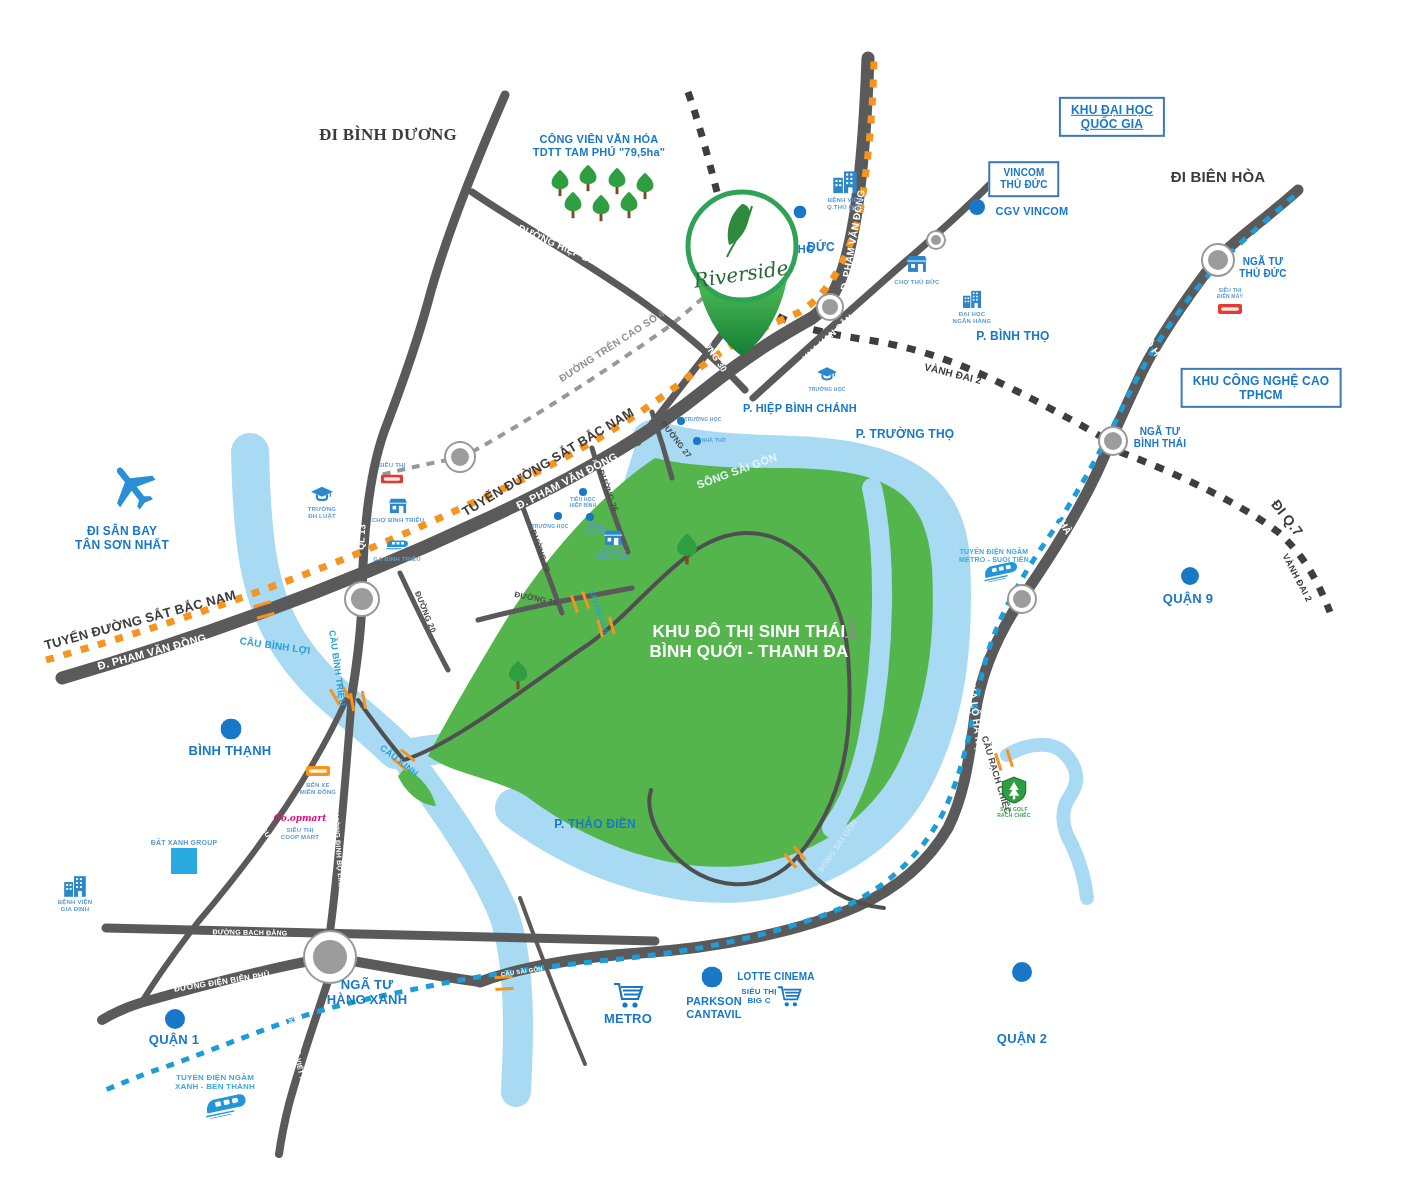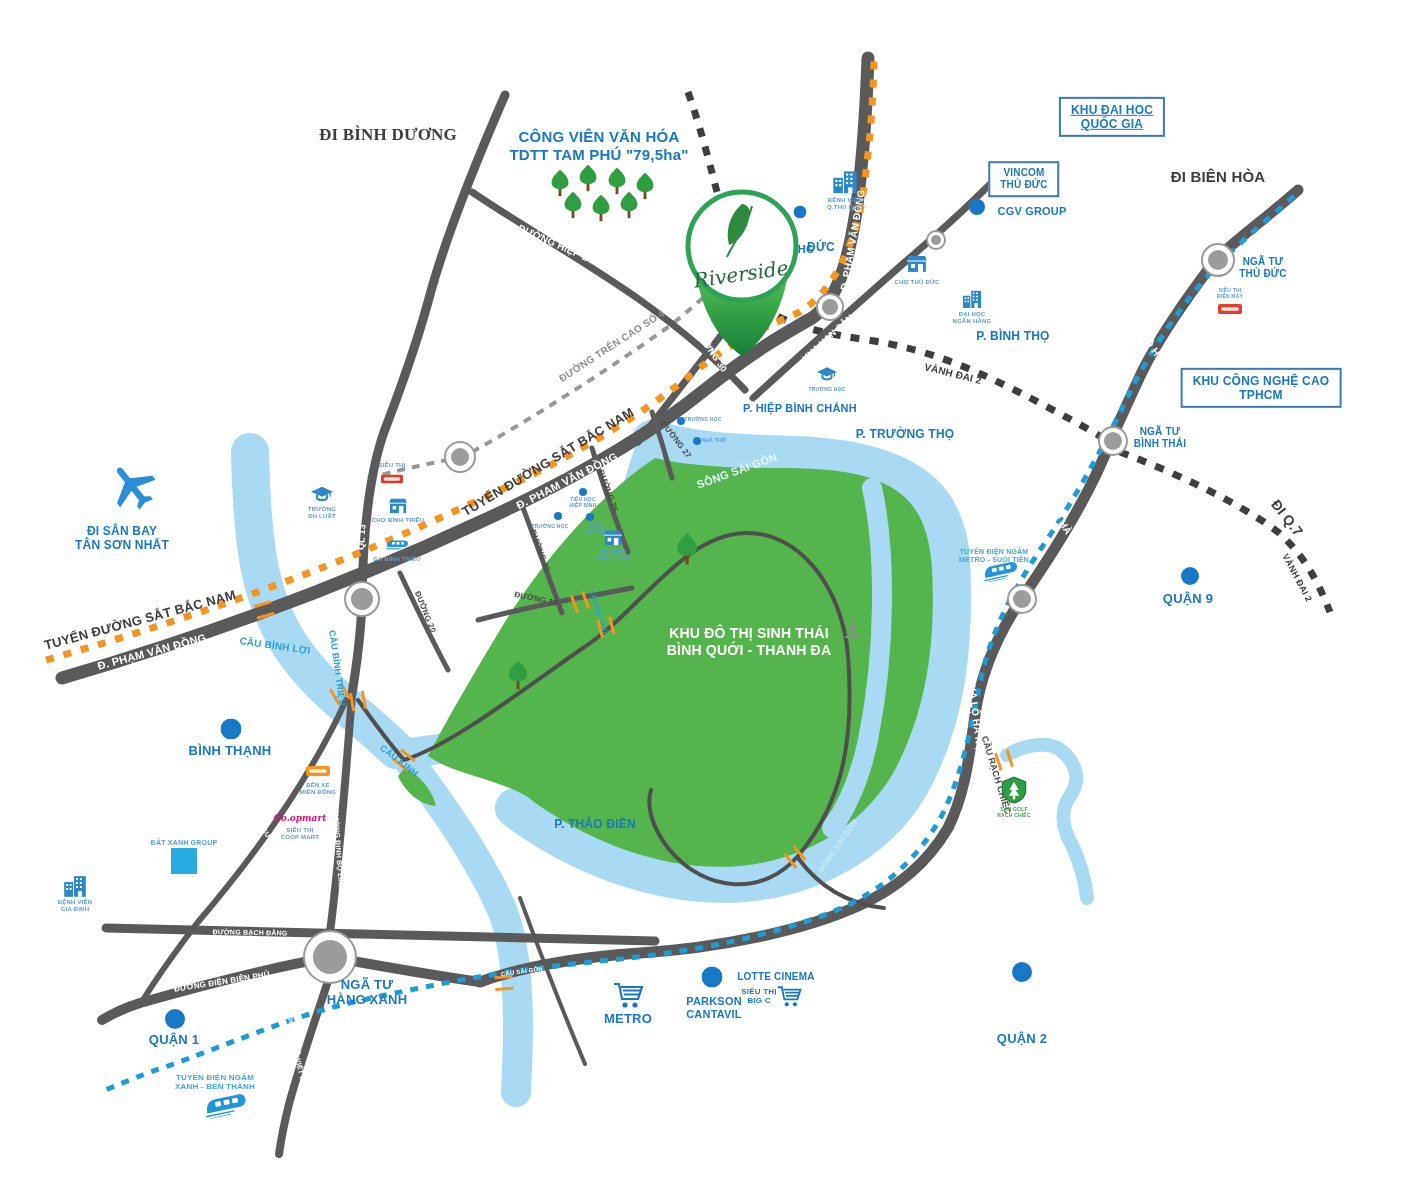--- a/index.html
+++ b/index.html
@@ -170,54 +170,54 @@
 
   <div id="labels" class="layer">
       <div class="lb c-dark" style="left: 388px; top: 135px; font-size: 17px; transform: translate(-50%, -50%) rotate(0deg); font-family: Liberation Serif, serif;">ĐI BÌNH DƯƠNG</div>
       <div class="lb c-dark" style="left: 1218px; top: 177px; font-size: 15px; transform: translate(-50%, -50%) rotate(0deg);">ĐI BIÊN HÒA</div>
       <div class="lb c-dark" style="left: 1287px; top: 518px; font-size: 14px; transform: translate(-50%, -50%) rotate(52deg);">ĐI Q.7</div>
       <div class="lb c-dark" style="left: 953px; top: 374px; font-size: 10px; transform: translate(-50%, -50%) rotate(14deg);">VÀNH ĐAI 2</div>
       <div class="lb c-dark" style="left: 1297px; top: 578px; font-size: 9px; transform: translate(-50%, -50%) rotate(62deg);">VÀNH ĐAI 2</div>
       <div class="lb c-dark" style="left: 140px; top: 620px; font-size: 13px; transform: translate(-50%, -50%) rotate(-15deg);">TUYẾN ĐƯỜNG SẮT BẮC NAM</div>
       <div class="lb c-dark" style="left: 548px; top: 462px; font-size: 13px; transform: translate(-50%, -50%) rotate(-31deg);">TUYẾN ĐƯỜNG SẮT BẮC NAM</div>
       <div class="lb c-road" style="left: 996px; top: 775px; font-size: 9px; transform: translate(-50%, -50%) rotate(73deg);">CẦU RẠCH CHIẾC</div>
-      <div class="lb c-blue" style="left: 599px; top: 146px; font-size: 15px; transform: translate(-50%, -50%) rotate(0deg);">CÔNG VIÊN VĂN HÓA
+      <div class="lb c-blue" style="left: 599px; top: 146px; font-size: 11px; transform: translate(-50%, -50%) rotate(0deg);">CÔNG VIÊN VĂN HÓA
 TDTT TAM PHÚ "79,5ha"</div>
       <div class="lb c-blue" style="left: 122px; top: 538px; font-size: 12px; transform: translate(-50%, -50%) rotate(0deg);">ĐI SÂN BAY
 TÂN SƠN NHẤT</div>
       <div class="lb c-blue" style="left: 230px; top: 751px; font-size: 13px; transform: translate(-50%, -50%) rotate(0deg);">BÌNH THẠNH</div>
       <div class="lb c-blue" style="left: 174px; top: 1040px; font-size: 13px; transform: translate(-50%, -50%) rotate(0deg);">QUẬN 1</div>
       <div class="lb c-blue" style="left: 1022px; top: 1039px; font-size: 13px; transform: translate(-50%, -50%) rotate(0deg);">QUẬN 2</div>
       <div class="lb c-blue" style="left: 1188px; top: 599px; font-size: 13px; transform: translate(-50%, -50%) rotate(0deg);">QUẬN 9</div>
       <div class="lb c-blue" style="left: 1013px; top: 336px; font-size: 12px; transform: translate(-50%, -50%) rotate(0deg);">P. BÌNH THỌ</div>
       <div class="lb c-blue" style="left: 905px; top: 434px; font-size: 12px; transform: translate(-50%, -50%) rotate(0deg);">P. TRƯỜNG THỌ</div>
       <div class="lb c-blue" style="left: 800px; top: 408px; font-size: 11px; transform: translate(-50%, -50%) rotate(0deg);">P. HIỆP BÌNH CHÁNH</div>
       <div class="lb c-blue" style="left: 595px; top: 824px; font-size: 12px; transform: translate(-50%, -50%) rotate(0deg);">P. THẢO ĐIỀN</div>
       <div class="lb c-blue" style="left: 367px; top: 992px; font-size: 13px; transform: translate(-50%, -50%) rotate(0deg);">NGÃ TƯ
 HÀNG XANH</div>
       <div class="lb c-blue" style="left: 1263px; top: 268px; font-size: 10px; transform: translate(-50%, -50%) rotate(0deg);">NGÃ TƯ
 THỦ ĐỨC</div>
       <div class="lb c-blue" style="left: 1160px; top: 438px; font-size: 10px; transform: translate(-50%, -50%) rotate(0deg);">NGÃ TƯ
 BÌNH THÁI</div>
-      <div class="lb c-blue" style="left: 1032px; top: 211px; font-size: 11px; transform: translate(-50%, -50%) rotate(0deg);">CGV GROUP</div>
+      <div class="lb c-blue" style="left: 1032px; top: 211px; font-size: 11px; transform: translate(-50%, -50%) rotate(0deg);">CGV VINCOM</div>
       <div class="lb c-blue" style="left: 776px; top: 977px; font-size: 10px; transform: translate(-50%, -50%) rotate(0deg);">LOTTE CINEMA</div>
       <div class="lb c-blue" style="left: 714px; top: 1008px; font-size: 11px; transform: translate(-50%, -50%) rotate(0deg);">PARKSON
 CANTAVIL</div>
       <div class="lb c-blue" style="left: 628px; top: 1019px; font-size: 13px; transform: translate(-50%, -50%) rotate(0deg);">METRO</div>
       <div class="lb c-blue" style="left: 759px; top: 996px; font-size: 8px; transform: translate(-50%, -50%) rotate(0deg);">SIÊU THỊ
 BIG C</div>
       <div class="lb c-blue" style="left: 806px; top: 232px; font-size: 11px; transform: translate(-50%, -50%) rotate(0deg); margin-top: 17px;">HC</div>
       <div class="lb c-blue" style="left: 821px; top: 247px; font-size: 12px; transform: translate(-50%, -50%) rotate(0deg);">ĐỨC</div>
       <div class="lb c-metro" style="left: 215px; top: 1082px; font-size: 8px; transform: translate(-50%, -50%) rotate(0deg);">TUYẾN ĐIỆN NGẦM
 XANH - BẾN THÀNH</div>
       <div class="lb c-metro" style="left: 994px; top: 556px; font-size: 7px; transform: translate(-50%, -50%) rotate(0deg);">TUYẾN ĐIỆN NGẦM
 METRO - SUỐI TIÊN</div>
       <div class="lb c-river" style="left: 737px; top: 471px; font-size: 11px; transform: translate(-50%, -50%) rotate(-20deg);">SÔNG SÀI GÒN</div>
       <div class="lb c-river2" style="left: 838px; top: 846px; font-size: 8px; transform: translate(-50%, -50%) rotate(-55deg);">SÔNG SÀI GÒN</div>
-      <div class="lb c-white" style="left: 749px; top: 642px; font-size: 14px; transform: translate(-50%, -50%) rotate(0deg);">KHU ĐÔ THỊ SINH THÁI
+      <div class="lb c-white" style="left: 749px; top: 642px; font-size: 17px; transform: translate(-50%, -50%) rotate(0deg);">KHU ĐÔ THỊ SINH THÁI
 BÌNH QUỚI - THANH ĐA</div>
       <div class="lb c-bridge" style="left: 275px; top: 646px; font-size: 10px; transform: translate(-50%, -50%) rotate(8deg);">CẦU BÌNH LỢI</div>
       <div class="lb c-bridge" style="left: 337px; top: 668px; font-size: 9px; transform: translate(-50%, -50%) rotate(82deg);">CẦU BÌNH TRIỆU</div>
       <div class="lb c-bridge" style="left: 399px; top: 761px; font-size: 9px; transform: translate(-50%, -50%) rotate(38deg);">CẦU KINH</div>
       <div class="lb c-white" style="left: 522px; top: 972px; font-size: 6px; transform: translate(-50%, -50%) rotate(-8deg);">CẦU SÀI GÒN</div>
       <div class="lb c-bridge" style="left: 598px; top: 612px; font-size: 6px; transform: translate(-50%, -50%) rotate(72deg);">CẦU ĐÚC NHỎ</div>
       <div class="lb c-white" style="left: 152px; top: 652px; font-size: 11px; transform: translate(-50%, -50%) rotate(-15deg);">Đ. PHẠM VĂN ĐỒNG</div>
       <div class="lb c-white" style="left: 567px; top: 481px; font-size: 11px; transform: translate(-50%, -50%) rotate(-27deg);">Đ. PHẠM VĂN ĐỒNG</div>
       <div class="lb c-white" style="left: 853px; top: 240px; font-size: 10px; transform: translate(-50%, -50%) rotate(-80deg);">Đ. PHẠM VĂN ĐỒNG</div>
       <div class="lb c-white" style="left: 362px; top: 537px; font-size: 9px; transform: translate(-50%, -50%) rotate(-86deg);">QL 13</div>

